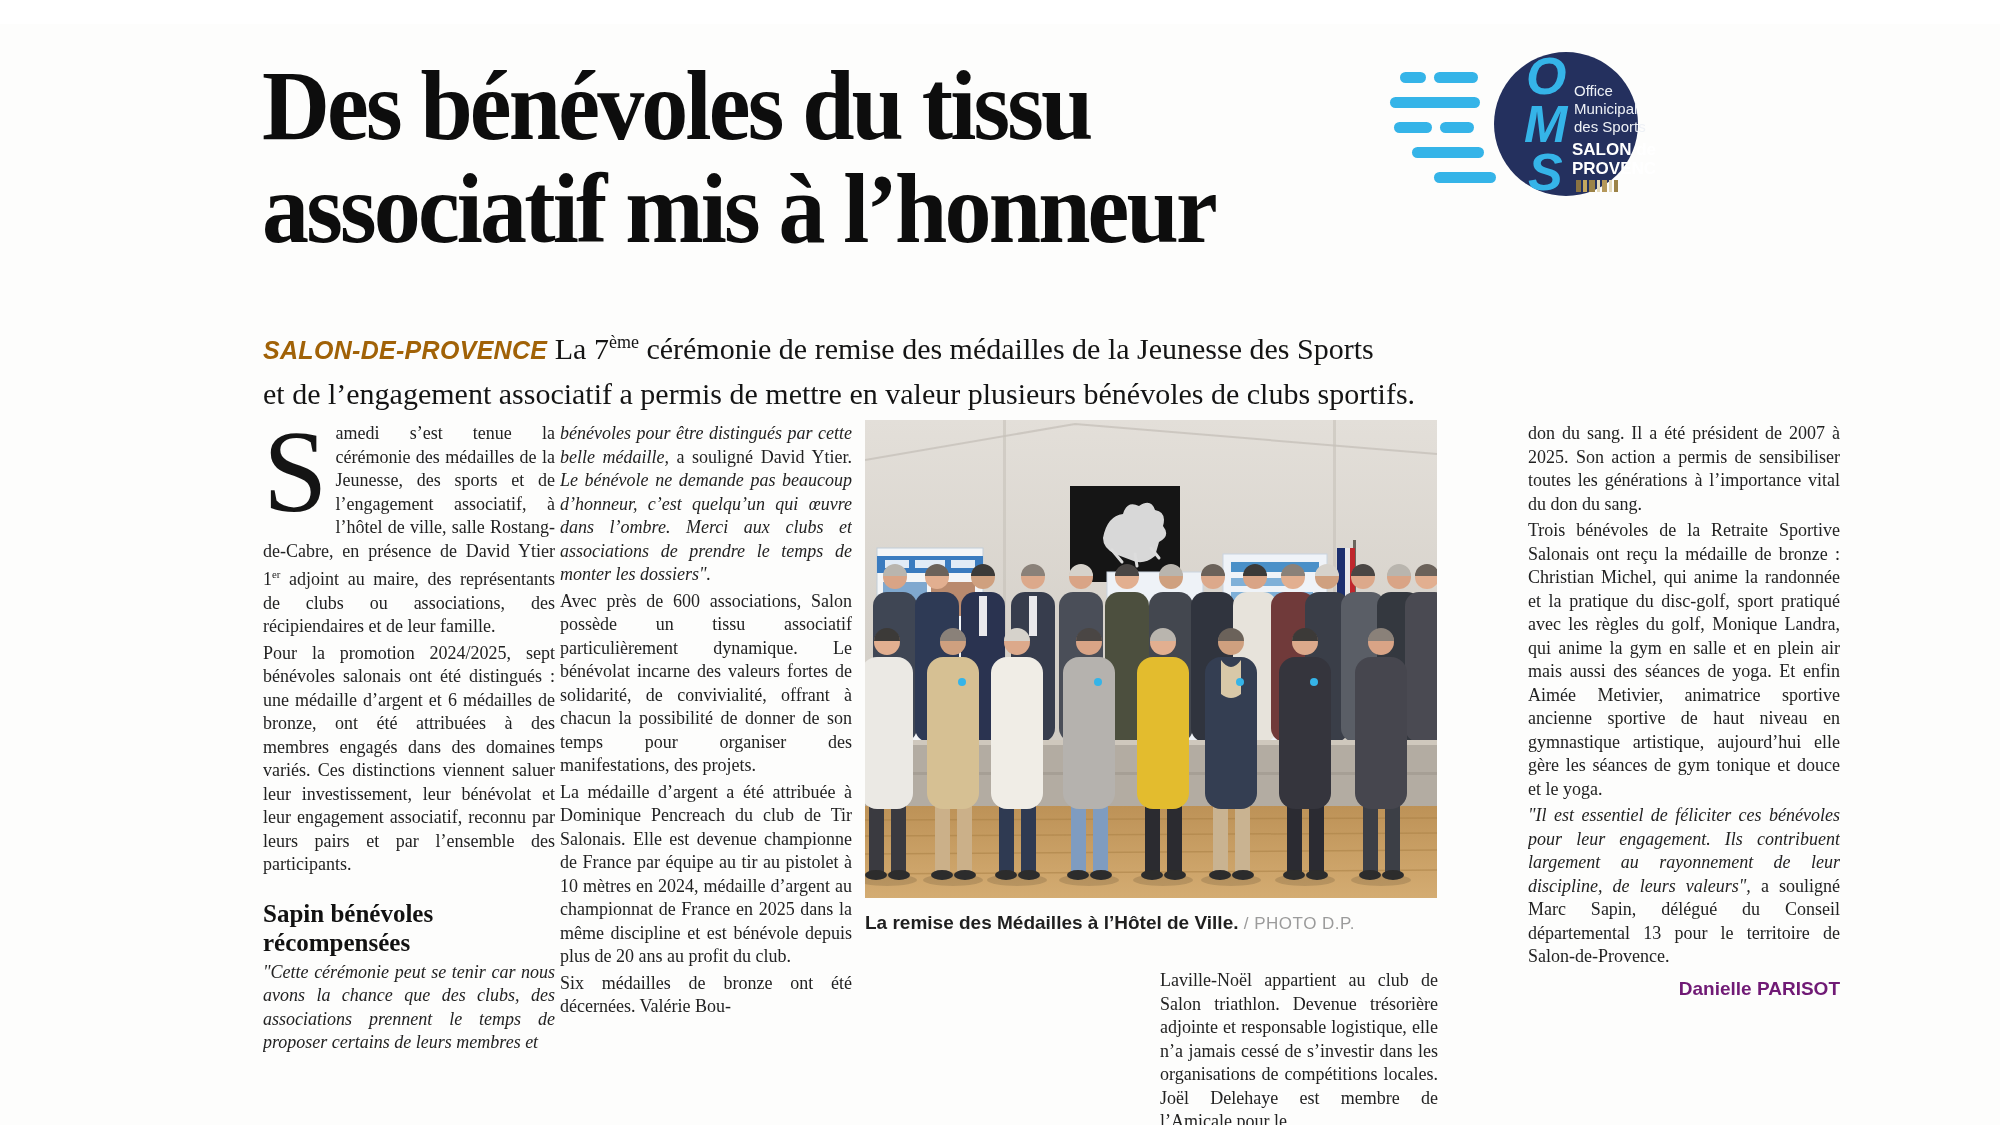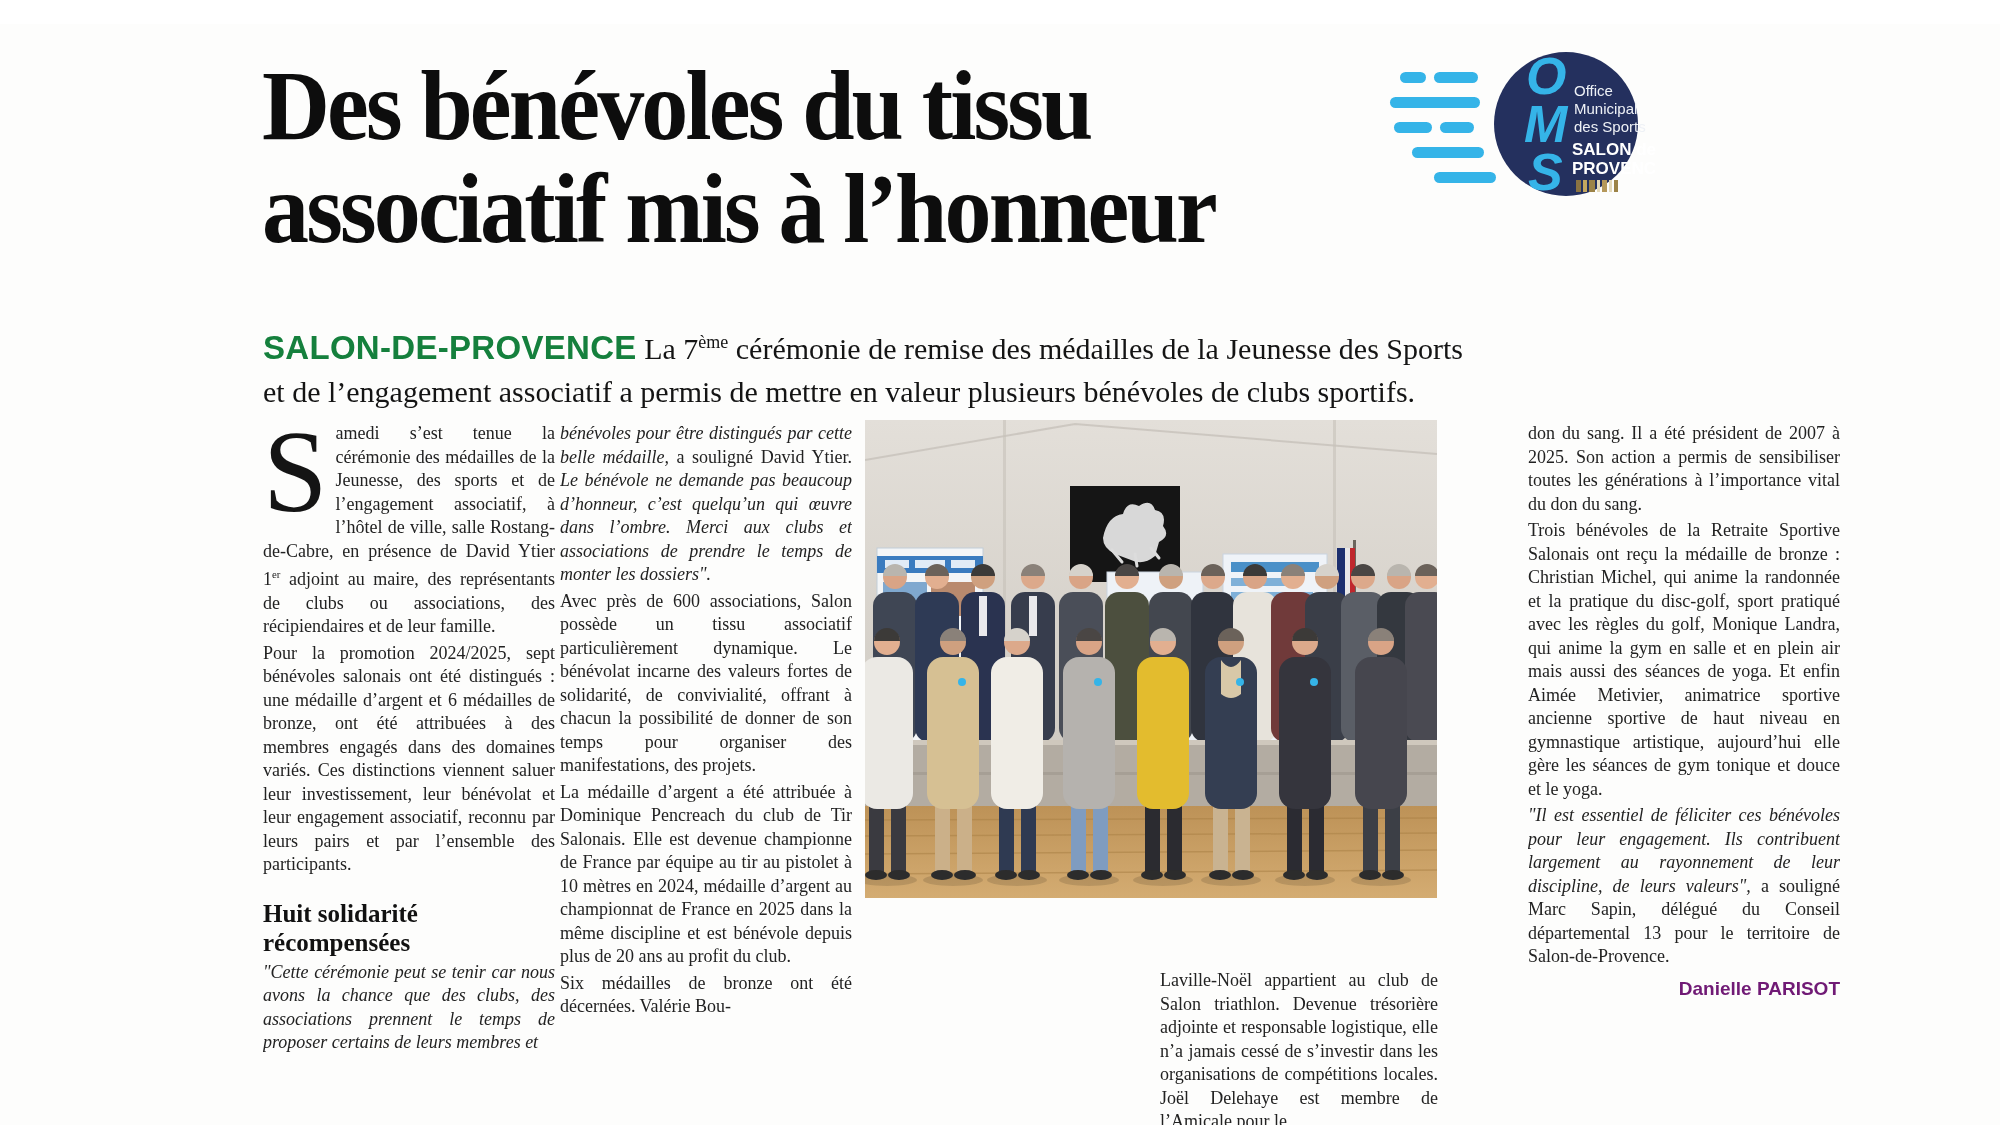--- a/index.html
+++ b/index.html
@@ -9,21 +9,21 @@
   }
   
   .headline{
     position:absolute;left:262px;top:30px;width:1400px;
     font-family:"Liberation Serif",serif;font-weight:bold;color:#0d0d0d;
     font-size:100px;line-height:103px;letter-spacing:-3px;
     transform:scaleX(.94);transform-origin:left top;
   }
   
   .standfirst{position:absolute;left:263px;top:297px;width:1500px;font-size:30px;line-height:43px;color:#141414;}
-  .kicker{font-family:"Liberation Sans",sans-serif;font-weight:bold;color:#15803d;font-size:33px;letter-spacing:.3px;}
+  .kicker{font-family:"Liberation Sans",sans-serif;font-weight:bold;color:#a16207;font-size:25px;letter-spacing:.3px;font-style:italic;}
   .standfirst sup{font-size:60%;vertical-align:super;}
   
   .col{
     position:absolute;top:398px;font-size:18px;line-height:23.5px;text-align:justify;
     color:#222;overflow:hidden;
   }
   .col p{margin:0 0 3px 0;}
   .it{font-style:italic;}
   sup{font-size:60%;vertical-align:super;}
   .dropcap{
@@ -92,21 +92,21 @@
   </svg>
 
   <div class="standfirst">
     <div><span class="kicker">SALON-DE-PROVENCE</span><span><span> La 7</span><sup>ème</sup><span> cérémonie de remise des médailles de la Jeunesse des Sports</span></span></div>
     <div>et de l’engagement associatif a permis de mettre en valeur plusieurs bénévoles de clubs sportifs.</div>
   </div>
 
   <div class="col" style="left:263px;width:292px;height:727px;">
     <p><span class="dropcap">S</span><span><span>amedi s’est tenue la cérémonie des médailles de la Jeunesse, des sports et de l’engagement associatif, à l’hôtel de ville, salle Rostang-de-Cabre, en présence de David Ytier 1</span><sup>er</sup><span> adjoint au maire, des représentants de clubs ou associations, des récipiendaires et de leur famille.</span></span></p>
     <p>Pour la promotion 2024/2025, sept bénévoles salonais ont été distingués : une médaille d’argent et 6 médailles de bronze, ont été attribuées à des membres engagés dans des domaines variés. Ces distinctions viennent saluer leur investissement, leur bénévolat et leur engagement associatif, reconnu par leurs pairs et par l’ensemble des participants.</p>
-    <p class="crosshead">Huit solidarité récompensées</p>
+    <p class="crosshead">Sapin bénévoles récompensées</p>
     <p><span class="it">"Cette cérémonie peut se tenir car nous avons la chance que des clubs, des associations prennent le temps de proposer certains de leurs membres et</span></p>
   </div>
 
   <div class="col" style="left:560px;width:292px;height:727px;">
     <p><span class="it">bénévoles pour être distingués par cette belle médaille, </span><span>a souligné David Ytier. </span><span class="it">Le bénévole ne demande pas beaucoup d’honneur, c’est quelqu’un qui œuvre dans l’ombre. Merci aux clubs et associations de prendre le temps de monter les dossiers".</span></p>
     <p>Avec près de 600 associations, Salon possède un tissu associatif particulièrement dynamique. Le bénévolat incarne des valeurs fortes de solidarité, de convivialité, offrant à chacun la possibilité de donner de son temps pour organiser des manifestations, des projets.</p>
     <p>La médaille d’argent a été attribuée à Dominique Pencreach du club de Tir Salonais. Elle est devenue championne de France par équipe au tir au pistolet à 10 mètres en 2024, médaille d’argent au championnat de France en 2025 dans la même discipline et est bénévole depuis plus de 20 ans au profit du club.</p>
     <p>Six médailles de bronze ont été décernées. Valérie Bou-</p>
   </div>
 
@@ -292,20 +292,24 @@
           <rect x="520" y="384" width="15" height="68" fill="#3c3f46"></rect>
           <ellipse cx="505" cy="455" rx="11" ry="5" fill="#2c2c2c"></ellipse>
           <ellipse cx="528" cy="455" rx="11" ry="5" fill="#2c2c2c"></ellipse>
           <rect x="490" y="237" width="52" height="152" rx="16" fill="#46464e"></rect>
           <circle cx="516" cy="222" r="13" fill="#d9a486"></circle>
           <path d="M 503 221 A 13 13 0 0 1 529 221 Z" fill="#8a8179"></path>
         </g>
     </svg>
   </div>
 
+  <div class="caption">
+    <span>La remise des Médailles à l’Hôtel de Ville.</span>
+    <span class="credit">/ PHOTO D.P.</span>
+  </div>
 
 
   <div class="col" style="left:1160px;top:945px;width:278px;height:179px;">
     <p>Laville-Noël appartient au club de Salon triathlon. Devenue trésorière adjointe et responsable logistique, elle n’a jamais cessé de s’investir dans les organisations de compétitions locales. Joël Delehaye est membre de l’Amicale pour le</p>
   </div>
 
   <div class="col" style="left:1528px;width:312px;height:727px;">
     <p>don du sang. Il a été président de 2007 à 2025. Son action a permis de sensibiliser toutes les générations à l’importance vital du don du sang.</p>
     <p>Trois bénévoles de la Retraite Sportive Salonais ont reçu la médaille de bronze : Christian Michel, qui anime la randonnée et la pratique du disc-golf, sport pratiqué avec les règles du golf, Monique Landra, qui anime la gym en salle et en plein air mais aussi des séances de yoga. Et enfin Aimée Metivier, animatrice sportive ancienne sportive de haut niveau en gymnastique artistique, aujourd’hui elle gère les séances de gym tonique et douce et le yoga.</p>
     <p><span class="it">"Il est essentiel de féliciter ces bénévoles pour leur engagement. Ils contribuent largement au rayonnement de leur discipline, de leurs valeurs", </span><span>a souligné Marc Sapin, délégué du Conseil départemental 13 pour le territoire de Salon-de-Provence.</span></p>

